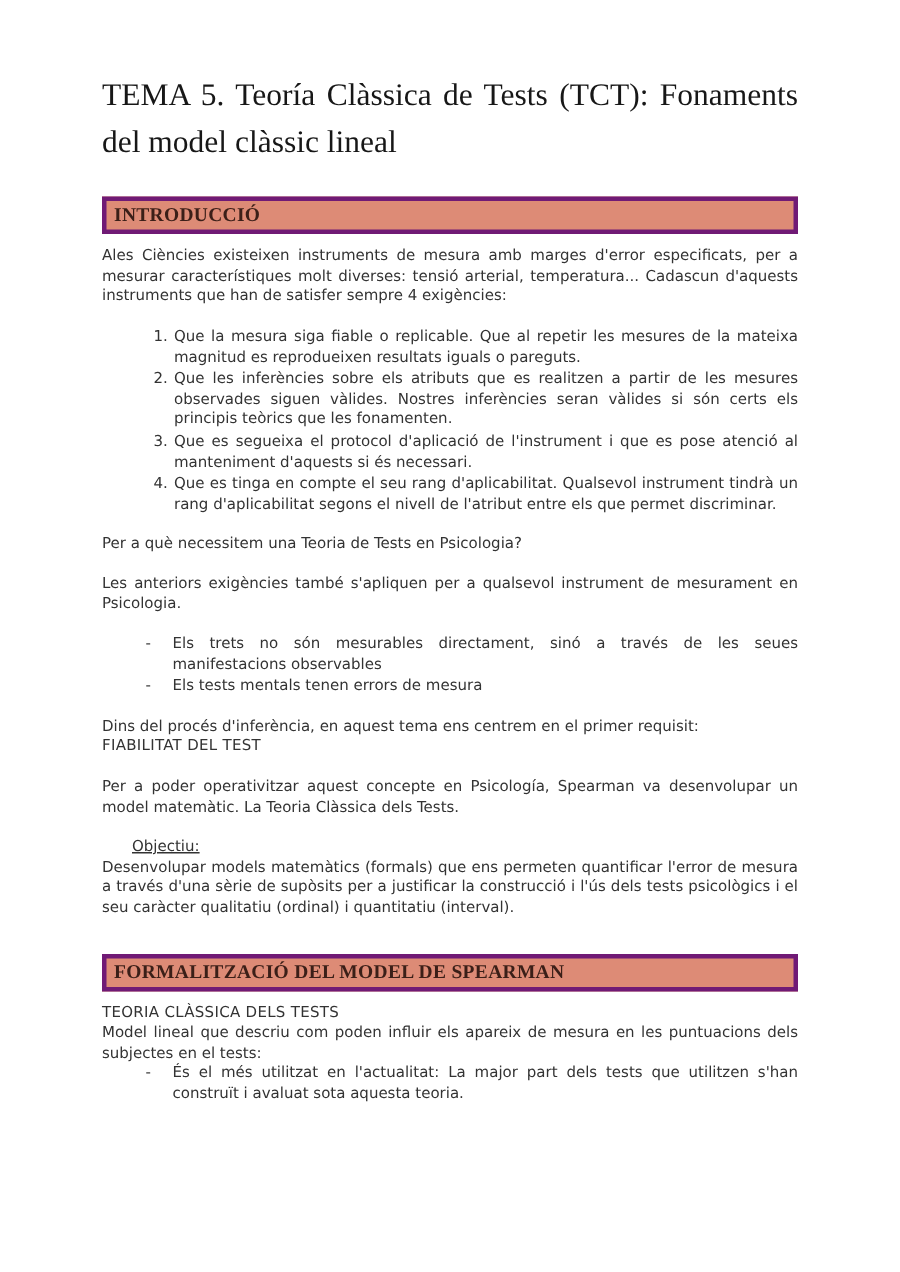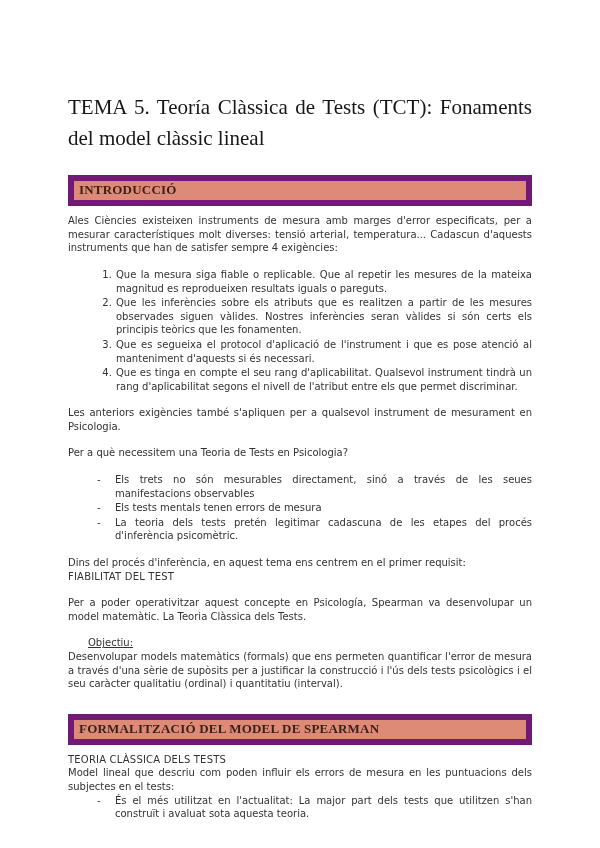--- a/index.html
+++ b/index.html
@@ -1,32 +1,32 @@
 <!DOCTYPE html>
 <html><head>
 <meta charset="utf-8">
 <style>
   html,body{margin:0;padding:0;background:#ffffff;}
   .page{
     width:600px;height:848px;box-sizing:border-box;
-    padding:92px 68px 0 68px;
+    padding:48px 68px 0 68px;
     background:#ffffff;
     font-family:"DejaVu Sans","Liberation Sans",sans-serif;
     color:#333333;
     overflow:hidden;
   }
   .doc-title{
     font-family:"Liberation Serif","DejaVu Serif",serif;
     font-size:21px;line-height:1.48;font-weight:400;color:#171717;
     text-align:justify;
     margin:0 0 21px 0;
   }
   .section-band{
     background:#dd8b76;
-    border:6px solid #701a75;
+    border:3px solid #701a75;
     box-sizing:border-box;
     padding:1px 5px 2px 5px;
     font-family:"Liberation Serif","DejaVu Serif",serif;
     font-weight:700;font-size:13px;letter-spacing:.2px;
     color:#3b1f18;
     margin:0 0 8px 0;
   }
   .band-gap{margin-top:23px;}
   p{
     font-size:10px;line-height:1.36;text-align:justify;
@@ -62,40 +62,39 @@
 
   <p>Ales Ciències existeixen instruments de mesura amb marges d'error especificats, per a mesurar característiques molt diverses: tensió arterial, temperatura... Cadascun d'aquests instruments que han de satisfer sempre 4 exigències:</p>
 
   <ol class="num-list">
     <li>Que la mesura siga fiable o replicable. Que al repetir les mesures de la mateixa magnitud es reprodueixen resultats iguals o pareguts.</li>
     <li>Que les inferències sobre els atributs que es realitzen a partir de les mesures observades siguen vàlides. Nostres inferències seran vàlides si són certs els principis teòrics que les fonamenten.</li>
     <li>Que es segueixa el protocol d'aplicació de l'instrument i que es pose atenció al manteniment d'aquests si és necessari.</li>
     <li>Que es tinga en compte el seu rang d'aplicabilitat. Qualsevol instrument tindrà un rang d'aplicabilitat segons el nivell de l'atribut entre els que permet discriminar.</li>
   </ol>
 
+  <p>Per a què necessitem una Teoria de Tests en Psicologia?</p>
+
   <p>Les anteriors exigències també s'apliquen per a qualsevol instrument de mesurament en Psicologia.</p>
-
-  <p>Per a què necessitem una Teoria de Tests en Psicologia?</p>
 
   <ul class="dash-list">
     <li>Els trets no són mesurables directament, sinó a través de les seues manifestacions observables</li>
     <li>Els tests mentals tenen errors de mesura</li>
-    <li>La teoria dels tests pretén legitimar cadascuna de les etapes del procés d'inferència psicomètric.</li>
   </ul>
 
   <p class="tight">Dins del procés d'inferència, en aquest tema ens centrem en el primer requisit:</p>
   <p class="upper">FIABILITAT DEL TEST</p>
 
   <p>Per a poder operativitzar aquest concepte en Psicología, Spearman va desenvolupar un model matemàtic. La Teoria Clàssica dels Tests.</p>
 
   <p class="tight underlined">Objectiu:</p>
   <p>Desenvolupar models matemàtics (formals) que ens permeten quantificar l'error de mesura a través d'una sèrie de supòsits per a justificar la construcció i l'ús dels tests psicològics i el seu caràcter qualitatiu (ordinal) i quantitatiu (interval).</p>
 
   <div class="section-band band-gap">FORMALITZACIÓ DEL MODEL DE SPEARMAN</div>
 
   <p class="tight upper">TEORIA CLÀSSICA DELS TESTS</p>
-  <p class="tight">Model lineal que descriu com poden influir els errors de mesura en les puntuacions dels subjectes en el tests:</p>
+  <p class="tight">Model lineal que descriu com poden influir els apareix de mesura en les puntuacions dels subjectes en el tests:</p>
 
   <ul class="dash-list">
     <li>És el més utilitzat en l'actualitat: La major part dels tests que utilitzen s'han construït i avaluat sota aquesta teoria.</li>
   </ul>
 
 </div>
 
 </body></html>

